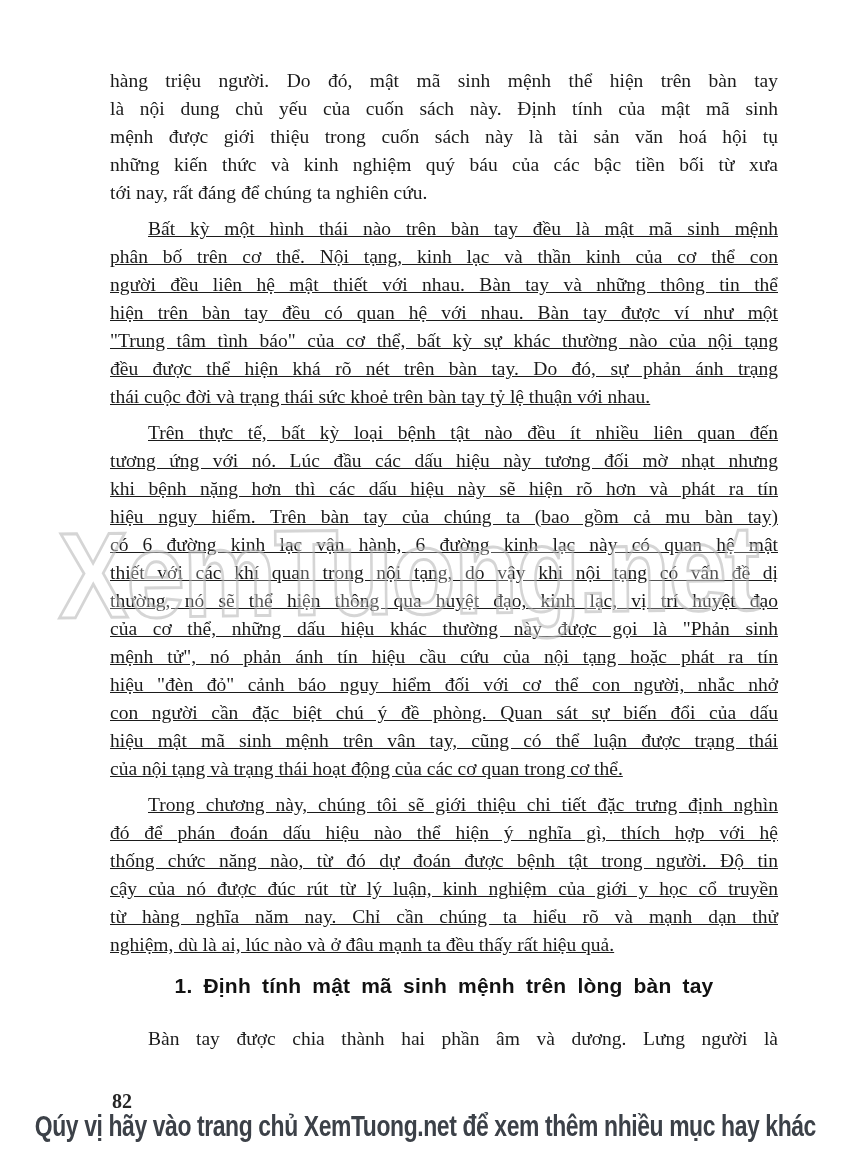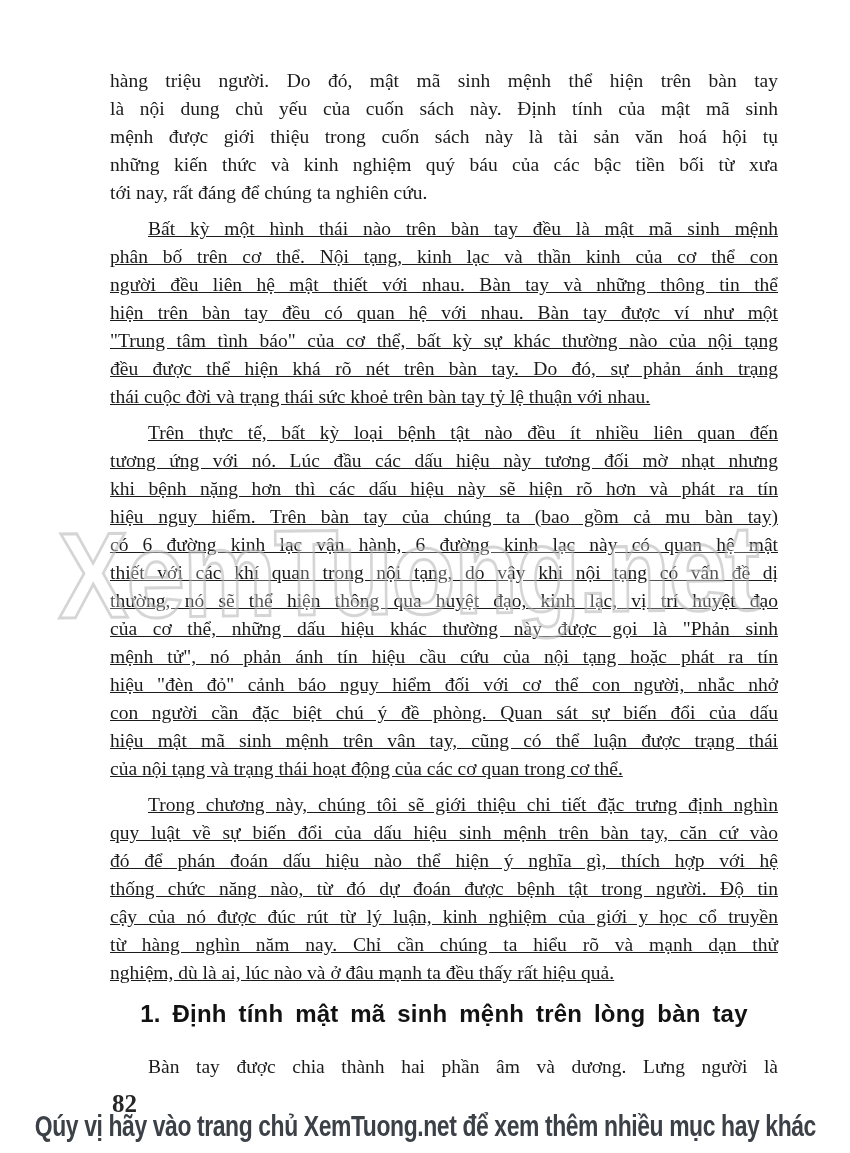--- a/index.html
+++ b/index.html
@@ -34,21 +34,21 @@
     white-space:normal;
     min-height:28px;
   }
   .para .line.last{text-align-last:left;}
   .para.indent .line:first-child{text-indent:38px;}
   
   .section-heading{
     margin-top:12px;
     font-family:"Liberation Sans", sans-serif;
     font-weight:bold;
-    font-size:24px;
+    font-size:21px;
     line-height:30px;
     color:#121212;
     text-align:center;
     word-spacing:5px;
     letter-spacing:.2px;
   }
   .after-heading{margin-top:24px;}
   
   .watermark{
     position:absolute;
@@ -68,21 +68,21 @@
     pointer-events:none;
     white-space:nowrap;
     user-select:none;
   }
   
   .page-number{
     position:absolute;
     left:112px;
     top:1090px;
     font-family:"Liberation Serif", serif;
-    font-size:25px;
+    font-size:20px;
     font-weight:bold;
     color:#262626;
     z-index:3;
   }
   
   .footer-bar{
     position:absolute;
     left:0;right:0;
     top:1104px;
     height:44px;
@@ -135,25 +135,24 @@
           <div class="line">thường, nó sẽ thể hiện thông qua huyệt đạo, kinh lạc, vị trí huyệt đạo</div>
           <div class="line">của cơ thể, những dấu hiệu khác thường này được gọi là "Phản sinh</div>
           <div class="line">mệnh tử", nó phản ánh tín hiệu cầu cứu của nội tạng hoặc phát ra tín</div>
           <div class="line">hiệu "đèn đỏ" cảnh báo nguy hiểm đối với cơ thể con người, nhắc nhở</div>
           <div class="line">con người cần đặc biệt chú ý đề phòng. Quan sát sự biến đổi của dấu</div>
           <div class="line">hiệu mật mã sinh mệnh trên vân tay, cũng có thể luận được trạng thái</div>
           <div class="line last">của nội tạng và trạng thái hoạt động của các cơ quan trong cơ thể.</div>
         </div>
         <div class="para indent">
           <div class="line">Trong chương này, chúng tôi sẽ giới thiệu chi tiết đặc trưng định nghìn</div>
-          <div class="line">quy luật về sự biến đổi của dấu hiệu sinh mệnh trên bàn tay, căn cứ vào</div>
           <div class="line">đó để phán đoán dấu hiệu nào thể hiện ý nghĩa gì, thích hợp với hệ</div>
           <div class="line">thống chức năng nào, từ đó dự đoán được bệnh tật trong người. Độ tin</div>
           <div class="line">cậy của nó được đúc rút từ lý luận, kinh nghiệm của giới y học cổ truyền</div>
-          <div class="line">từ hàng nghìn năm nay. Chỉ cần chúng ta hiểu rõ và mạnh dạn thử</div>
+          <div class="line">từ hàng nghĩa năm nay. Chỉ cần chúng ta hiểu rõ và mạnh dạn thử</div>
           <div class="line last">nghiệm, dù là ai, lúc nào và ở đâu mạnh ta đều thấy rất hiệu quả.</div>
         </div>
       </div>
     <div class="section-heading">1. Định tính mật mã sinh mệnh trên lòng bàn tay</div>
     <div class="after-heading" id="paras-after">
         <div class="para indent">
           <div class="line">Bàn tay được chia thành hai phần âm và dương. Lưng người là</div>
         </div>
       </div>
   </div>

